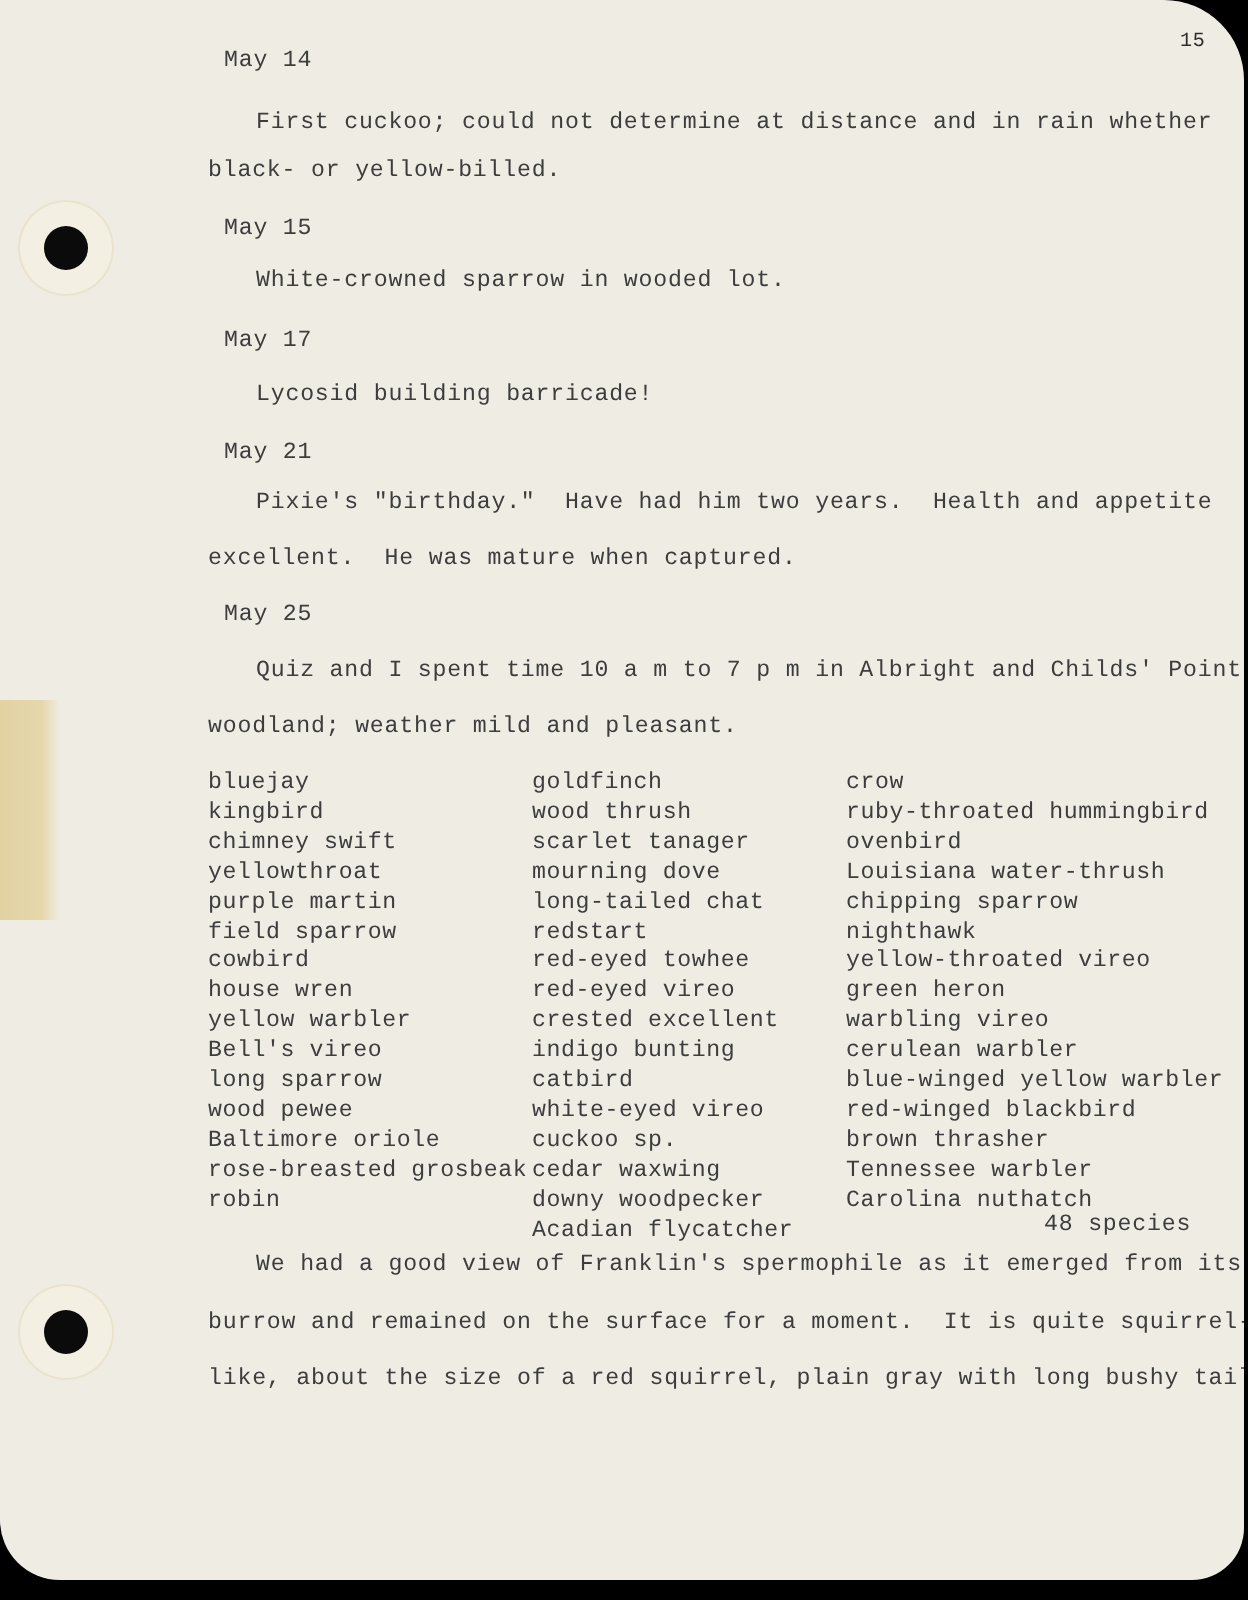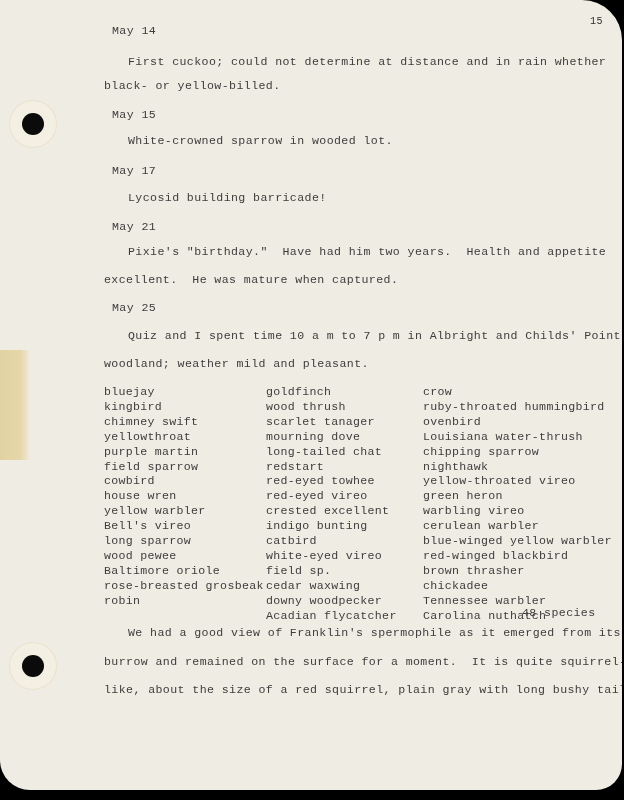--- a/index.html
+++ b/index.html
@@ -115,41 +115,40 @@
     <span class="item">scarlet tanager</span>
     <span class="item">mourning dove</span>
     <span class="item">long-tailed chat</span>
     <span class="item">redstart</span>
     <span class="item">red-eyed towhee</span>
     <span class="item">red-eyed vireo</span>
     <span class="item">crested excellent</span>
     <span class="item">indigo bunting</span>
     <span class="item">catbird</span>
     <span class="item">white-eyed vireo</span>
-    <span class="item">field sp.</span>
+    <span class="item">cuckoo sp.</span>
     <span class="item">cedar waxwing</span>
     <span class="item">downy woodpecker</span>
     <span class="item">Acadian flycatcher</span>
   </div>
 
   <div class="col col-3">
     <span class="item">crow</span>
     <span class="item">ruby-throated hummingbird</span>
     <span class="item">ovenbird</span>
     <span class="item">Louisiana water-thrush</span>
     <span class="item">chipping sparrow</span>
     <span class="item">nighthawk</span>
     <span class="item">yellow-throated vireo</span>
     <span class="item">green heron</span>
     <span class="item">warbling vireo</span>
     <span class="item">cerulean warbler</span>
     <span class="item">blue-winged yellow warbler</span>
     <span class="item">red-winged blackbird</span>
     <span class="item">brown thrasher</span>
-    <span class="item">chickadee</span>
     <span class="item">Tennessee warbler</span>
     <span class="item">Carolina nuthatch</span>
   </div>
 
   <div class="type count">48 species</div>
 
   <div class="type para" style="top:626px">We had a good view of Franklin's spermophile as it emerged from its</div>
   <div class="type cont" style="top:655px">burrow and remained on the surface for a moment.  It is quite squirrel-</div>
   <div class="type cont" style="top:683px">like, about the size of a red squirrel, plain gray with long bushy tail;</div>
 </div>

